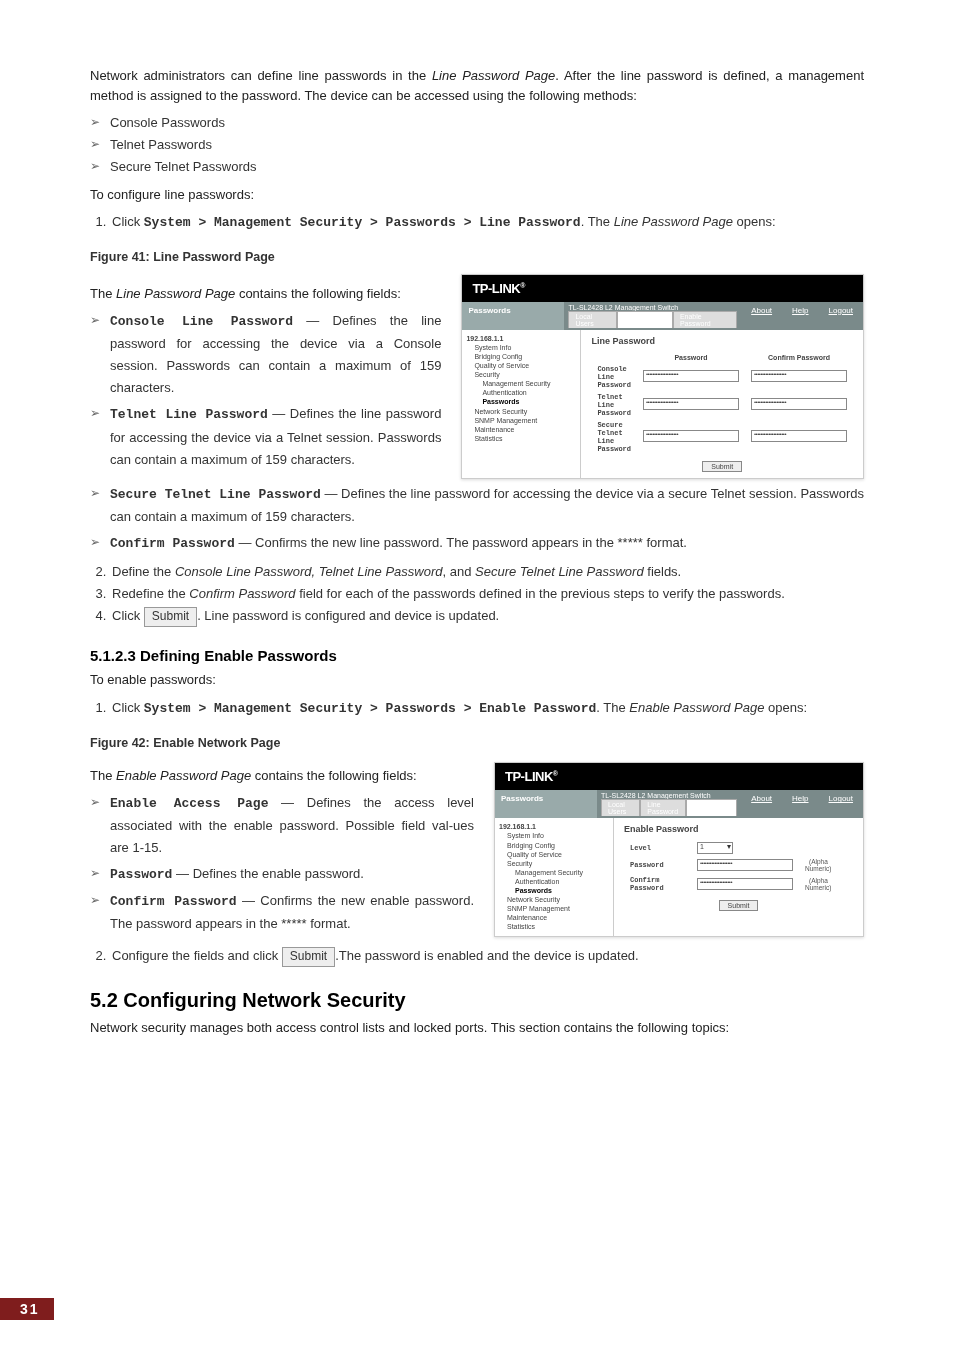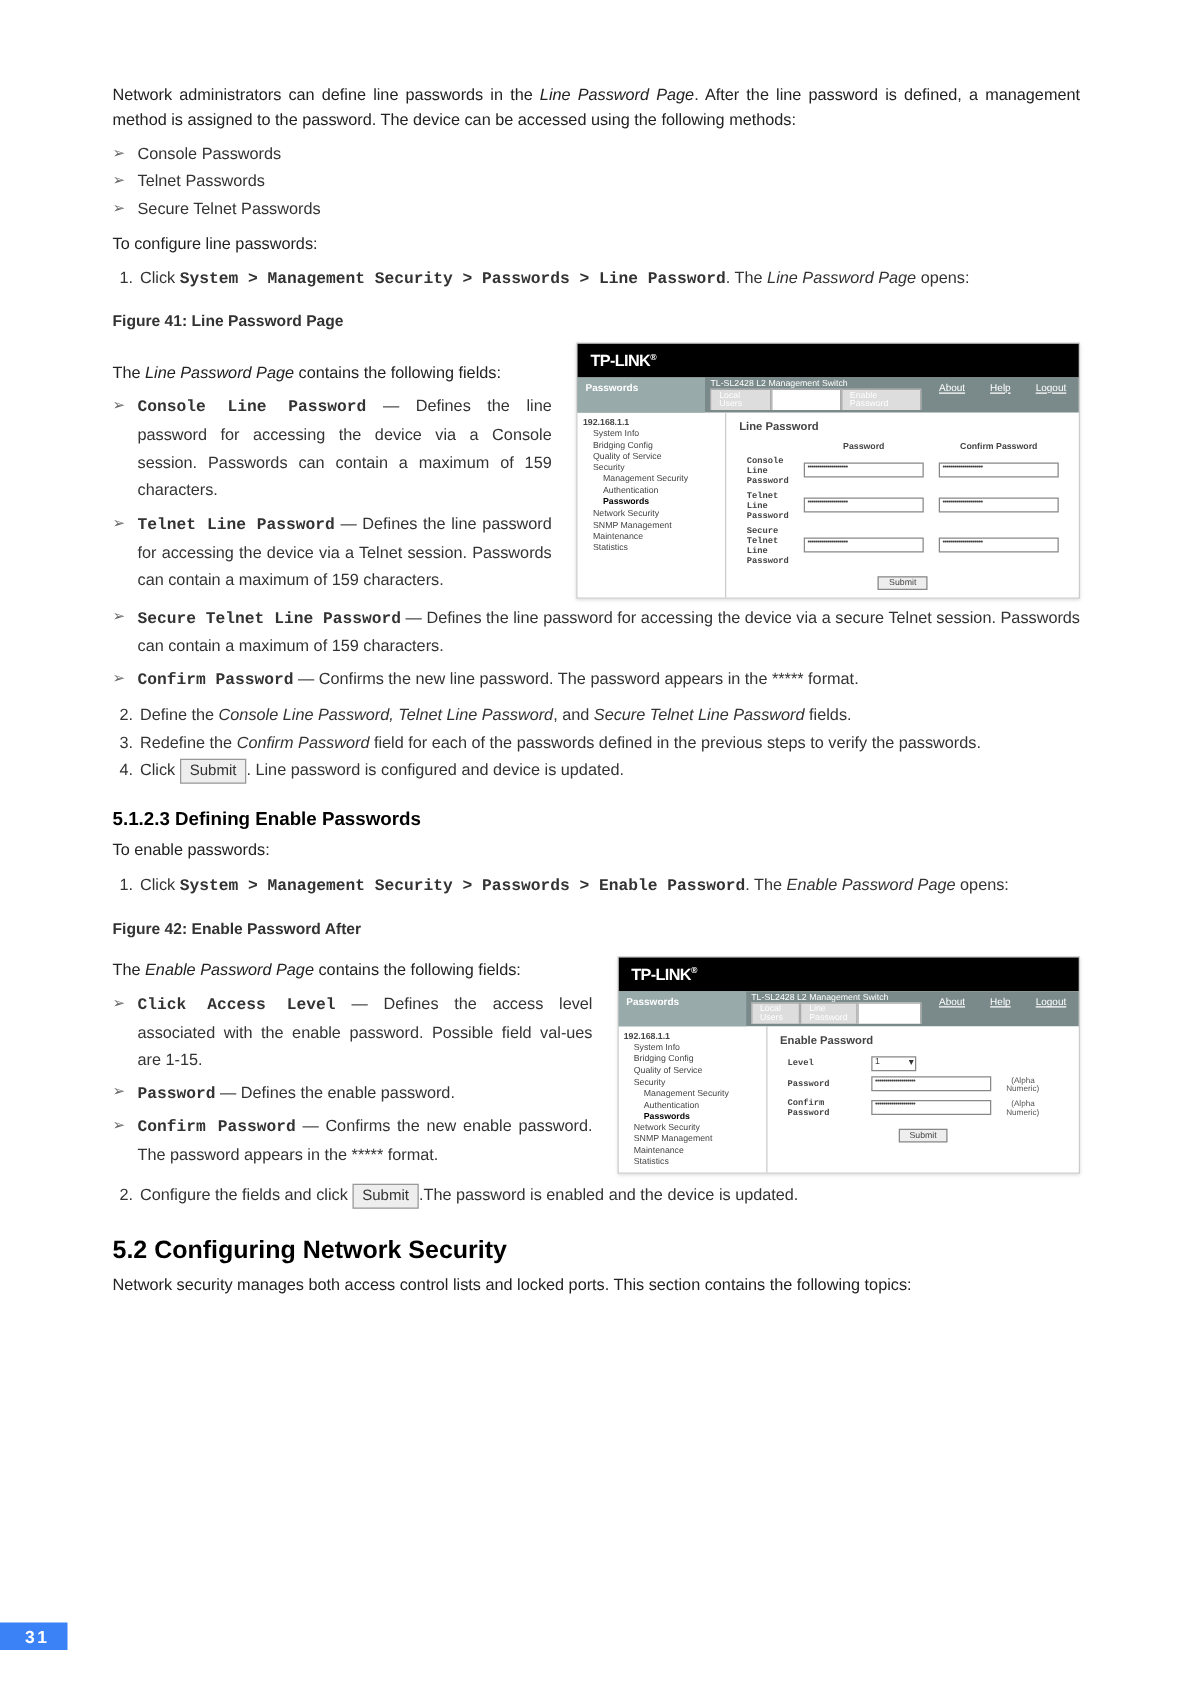--- a/index.html
+++ b/index.html
@@ -79,21 +79,21 @@
     padding-left: 2px;
   }
   .fig-caption {
     font-weight: bold;
     font-size: 12.5px;
     margin: 16px 0 10px 0;
   }
   .two-col {
     display: flex;
     gap: 20px;
-    align-items: flex-end;
+    align-items: center;
   }
   .two-col .left {
     flex: 1 1 auto;
     min-width: 0;
   }
   .two-col .right {
     flex: 0 0 370px;
   }
   .btn-img {
     display: inline-block;
@@ -102,21 +102,21 @@
     padding: 1px 7px;
     font-size: 12px;
     color: #333;
     vertical-align: baseline;
     line-height: 1.3;
   }
   .page-num-badge {
     position: absolute;
     left: 0;
     bottom: 40px;
-    background: #3b82f6;
+    background: #7f1d1d;
     color: #fff;
     font-weight: bold;
     font-size: 14px;
     padding: 3px 14px 3px 20px;
     letter-spacing: 2px;
   }
   .thumb {
     border: 1px solid #ccc;
     background: #fff;
     font-size: 8px;
@@ -369,27 +369,27 @@
 
 
   <p class="body">To enable passwords:</p>
 
   <ol class="num-list">
     <li>
       <span>Click </span><span class="bold">System &gt; Management Security &gt; Passwords &gt; Enable Password</span><span>. The <span class="italic">Enable Password Page</span> opens:</span>
     </li>
   </ol>
 
-  <div class="fig-caption">Figure 42: Enable Password After</div>
+  <div class="fig-caption">Figure 42: Enable Network Page</div>
 
   <div class="two-col">
     <div class="left">
       <p class="body">The <span class="italic">Enable Password Page</span> contains the following fields:</p>
       <ul class="arrow-field">
-        <li><span class="bold">Click Access Level</span><span> — Defines the access level associated with the enable password. Possible field val-ues are 1-15.</span></li>
+        <li><span class="bold">Enable Access Page</span><span> — Defines the access level associated with the enable password. Possible field val-ues are 1-15.</span></li>
         <li><span class="bold">Password</span><span> — Defines the enable password.</span></li>
         <li><span class="bold">Confirm Password</span><span> — Confirms the new enable password. The password appears in the ***** format.</span></li>
       </ul>
     </div>
     <div class="right">
 
       <div class="thumb">
         <div class="topbar"><span>TP-LINK</span><span class="sup">®</span></div>
         <div class="greybar">
           <div class="gtitle">Passwords</div>

